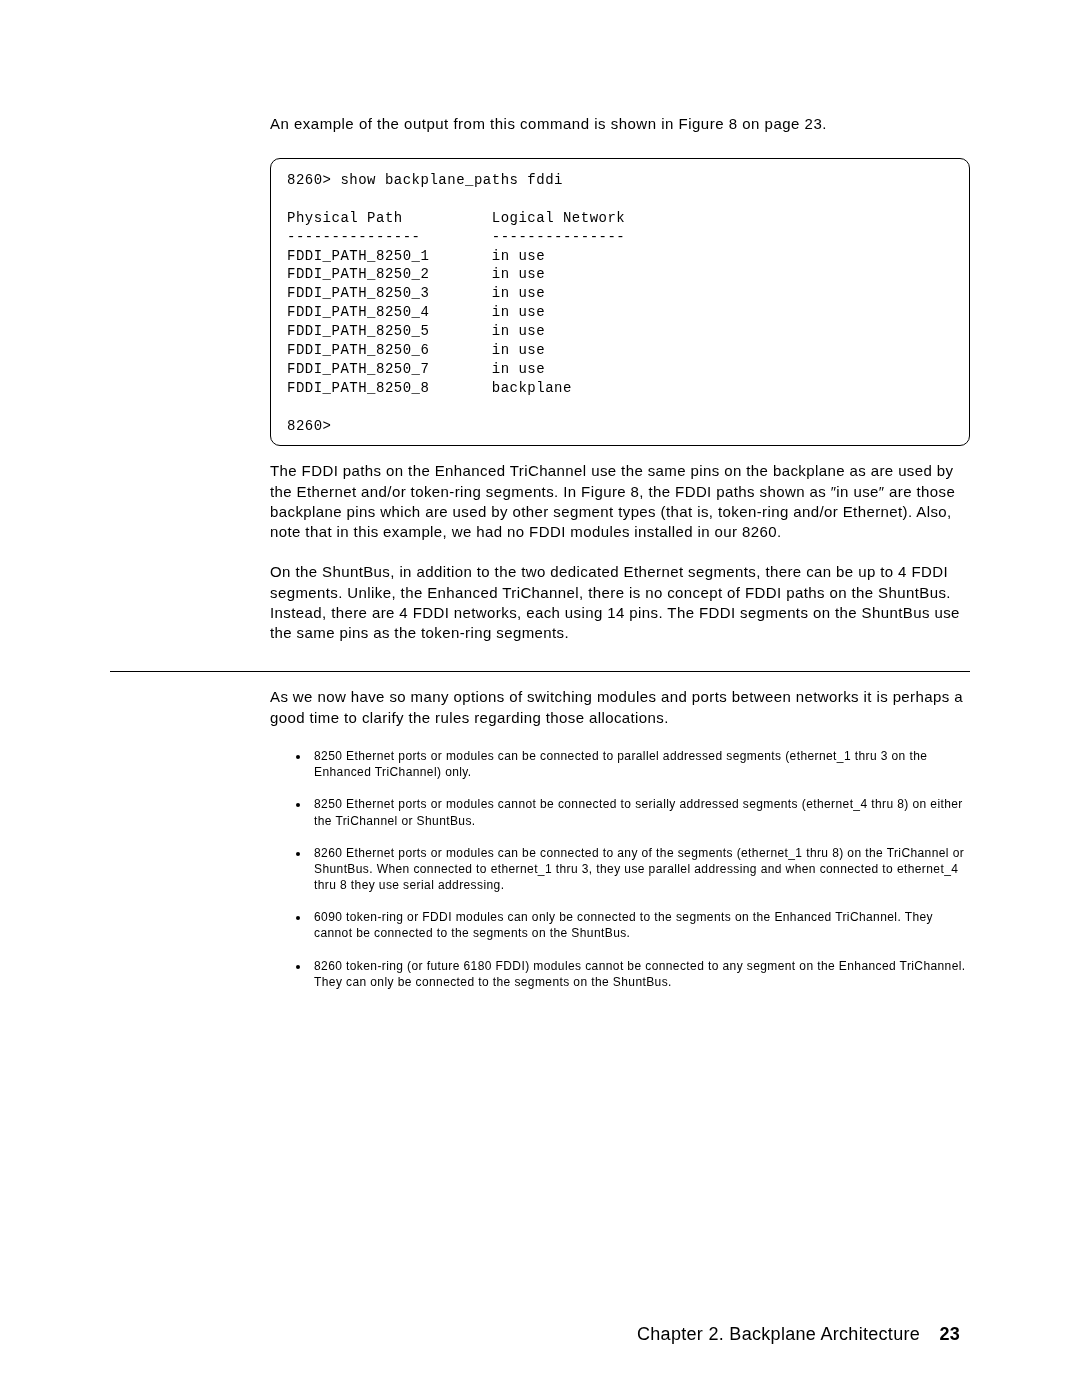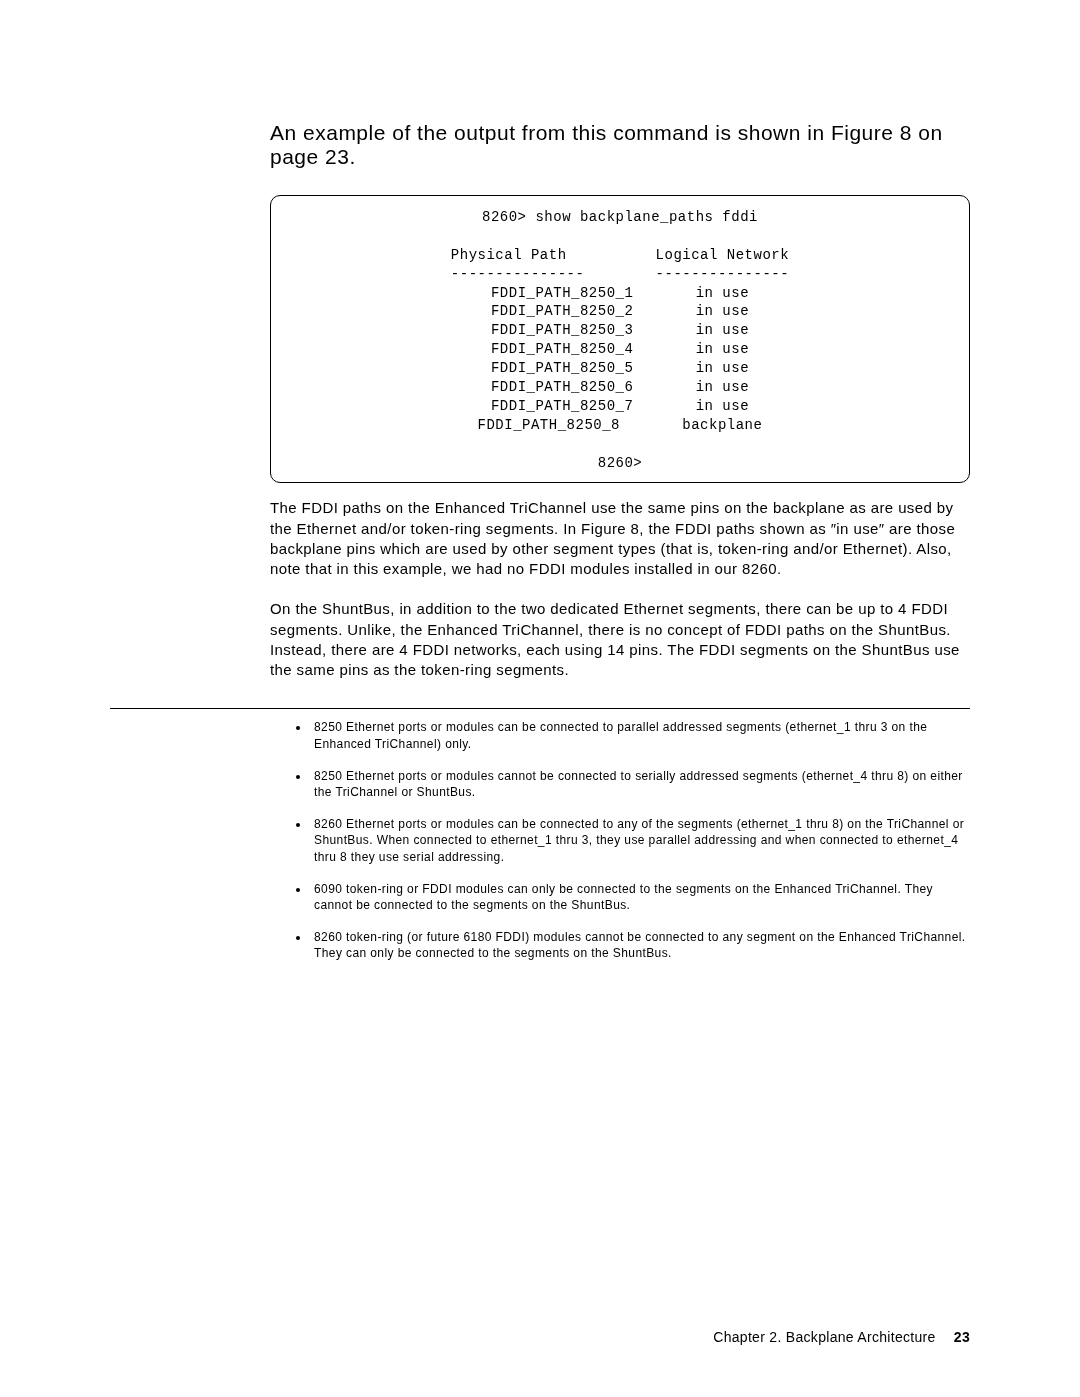--- a/index.html
+++ b/index.html
@@ -14,35 +14,34 @@
   }
   .page {
     padding: 100px 110px 60px 110px;
     box-sizing: border-box;
     width: 100%;
     height: 100%;
     position: relative;
   }
   .intro {
     margin-left: 160px;
-    font-size: 21px;
+    font-size: 15px;
     letter-spacing: 0.5px;
     margin-bottom: 26px;
   }
   .figure-box {
     margin-left: 160px;
     border: 1px solid #000;
     border-radius: 10px;
     padding: 12px 16px 10px 16px;
     font-family: "Courier New", Courier, monospace;
     font-size: 14px;
     line-height: 1.35;
     white-space: pre;
     letter-spacing: 0.5px;
-    text-align: center;
   }
   .figure-caption {
     margin-left: 160px;
     font-style: italic;
     font-size: 13px;
     margin-top: 14px;
     margin-bottom: 28px;
     letter-spacing: 0.3px;
   }
   .body-para {
@@ -70,22 +69,22 @@
   ul.bullets li {
     font-size: 12px;
     letter-spacing: 0.4px;
     line-height: 1.35;
     margin-bottom: 16px;
     padding-left: 4px;
   }
   .footer {
     position: absolute;
     bottom: 52px;
-    right: 110px;
-    font-size: 14px;
+    right: 120px;
+    font-size: 18px;
     letter-spacing: 0.3px;
   }
   .footer-num {
     font-weight: bold;
     margin-left: 14px;
   }
 </style>
 </head>
 <body>
 
@@ -108,20 +107,21 @@
 
 <span>8260&gt;</span></div>
 
 
   <p class="body-para">The FDDI paths on the Enhanced TriChannel use the same pins on the backplane as are used by the Ethernet and/or token-ring segments. In Figure 8, the FDDI paths shown as ″in use″ are those backplane pins which are used by other segment types (that is, token-ring and/or Ethernet). Also, note that in this example, we had no FDDI modules installed in our 8260.</p>
   <p class="body-para">On the ShuntBus, in addition to the two dedicated Ethernet segments, there can be up to 4 FDDI segments. Unlike, the Enhanced TriChannel, there is no concept of FDDI paths on the ShuntBus. Instead, there are 4 FDDI networks, each using 14 pins. The FDDI segments on the ShuntBus use the same pins as the token-ring segments.</p>
 
   <hr class="section-rule">
 
 
+  <p class="body-para">As we now have so many options of switching modules and ports between networks it is perhaps a good time to clarify the rules regarding those allocations.</p>
 
   <ul class="bullets">
     <li>8250 Ethernet ports or modules can be connected to parallel addressed segments (ethernet_1 thru 3 on the Enhanced TriChannel) only.</li>
     <li>8250 Ethernet ports or modules cannot be connected to serially addressed segments (ethernet_4 thru 8) on either the TriChannel or ShuntBus.</li>
     <li>8260 Ethernet ports or modules can be connected to any of the segments (ethernet_1 thru 8) on the TriChannel or ShuntBus. When connected to ethernet_1 thru 3, they use parallel addressing and when connected to ethernet_4 thru 8 they use serial addressing.</li>
     <li>6090 token-ring or FDDI modules can only be connected to the segments on the Enhanced TriChannel. They cannot be connected to the segments on the ShuntBus.</li>
     <li>8260 token-ring (or future 6180 FDDI) modules cannot be connected to any segment on the Enhanced TriChannel. They can only be connected to the segments on the ShuntBus.</li>
   </ul>
 
   <div class="footer">

